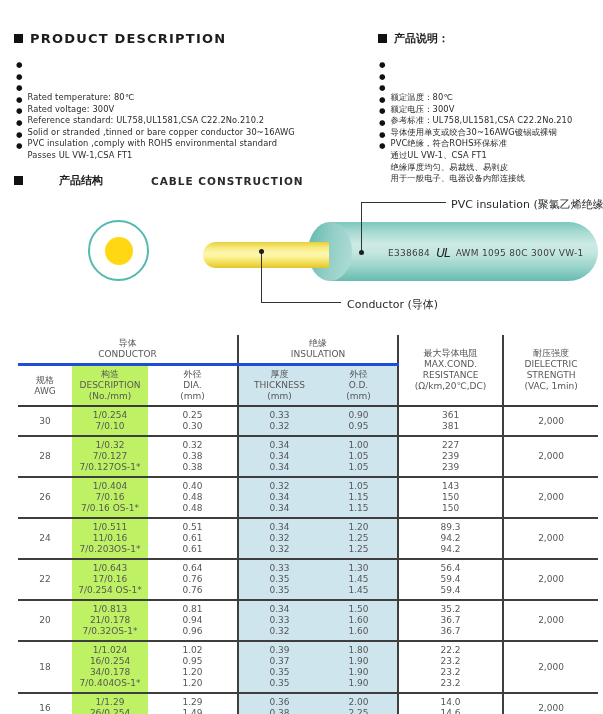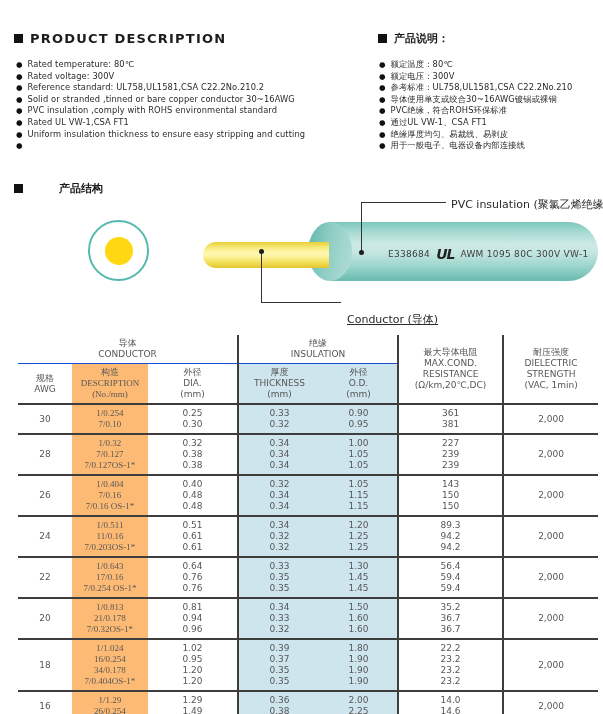--- a/index.html
+++ b/index.html
@@ -10,47 +10,47 @@
   .sec-title{position:absolute;display:flex;align-items:center;gap:7px;}
   .sq{width:9px;height:9px;background:#111;display:inline-block;flex:0 0 auto;}
   .sec-title .t-en{font-size:13px;font-weight:bold;letter-spacing:1.2px;color:#1c1c1c;}
   .sec-title .t-cn{font-size:11px;font-weight:bold;color:#1c1c1c;}
   .sec-title .t-en2{font-size:10.5px;font-weight:bold;letter-spacing:1px;color:#2a2a2a;margin-left:12px;}
 
   
   .bullets{position:absolute;}
   .bullet-item{display:flex;align-items:flex-start;height:11.6px;line-height:11.6px;white-space:nowrap;}
   .bullet{font-size:7.5px;color:#111;margin-right:5px;line-height:11.6px;}
-  .bullet-text{font-size:8.3px;color:#2a2a2a;letter-spacing:0.1px;line-height:11.6px;}
+  .bullet-text{font-size:8.3px;color:#2a2a2a;letter-spacing:0.1px;line-height:11.6px;margin-top:33px;}
 
   
   .xsec-outer{position:absolute;left:88px;top:220px;width:57px;height:57px;border:2.5px solid #54b9ae;border-radius:50%;background:#fff;}
   .xsec-core{position:absolute;left:105px;top:237px;width:28px;height:28px;border-radius:50%;background:#ffd813;}
   .tube{position:absolute;left:330px;top:222px;width:268px;height:59px;border-radius:0 29.5px 29.5px 0;z-index:1;
         background:linear-gradient(180deg,#7cc7bc 0%,#a9dbd3 18%,#cdeae5 38%,#c4e6e0 52%,#9cd5cc 75%,#78c3b8 92%,#66bbb0 100%);}
   .tube-cap{position:absolute;left:308px;top:222px;width:44px;height:59px;border-radius:50%;z-index:2;
         background:linear-gradient(100deg,#5fb7ac 0%,#8fcdc4 45%,#b2ded7 100%);}
   .rod{position:absolute;left:203px;top:242px;width:126px;height:26px;z-index:3;border-radius:13px 0 0 13px;
         background:linear-gradient(180deg,#e8cf37 0%,#f6e878 20%,#fdf7ae 42%,#fdf4a0 55%,#f2dd55 80%,#e2c62e 100%);}
   .tube-text{position:absolute;left:388px;top:246px;width:210px;display:flex;align-items:center;gap:6px;z-index:2;
         font-size:9px;color:#3d3d3d;letter-spacing:0.3px;white-space:nowrap;}
-  .ul-mark{font-weight:700;font-style:italic;font-size:14px;letter-spacing:-1px;color:#222;}
+  .ul-mark{font-weight:400;font-style:italic;font-size:12px;letter-spacing:-1px;color:#222;}
   .lead{position:absolute;background:#333;z-index:4;}
   .dot{position:absolute;width:5px;height:5px;background:#1d1d1d;border-radius:50%;z-index:5;}
   .dlabel{position:absolute;font-size:11px;color:#2a2a2a;white-space:nowrap;z-index:4;}
 
   
   table.spec{position:absolute;left:18px;top:335px;width:580px;border-collapse:collapse;table-layout:fixed;}
   table.spec th,table.spec td{padding:3px 0;text-align:center;vertical-align:middle;font-weight:normal;
         font-size:9px;color:#575757;}
   table.spec th div,table.spec td div{line-height:11px;white-space:nowrap;}
-  .grp{border-bottom:1px solid #1d4ed8;}
+  .grp{border-bottom:3px solid #1d4ed8;}
   .subth{border-bottom:2px solid #3b3b3b;}
   .bl{border-left:2px solid #3e3e3e;}
-  .yellow{background:#fdba74;font-family:Liberation Serif, serif;}
+  .yellow{background:#bef264;}
   .blue{background:#cfe5ee;}
   tbody.specbody td{border-bottom:2px solid #3e3e3e;}
 </style>
 </head>
 <body>
 
 <div class="page">
 
   <div class="sec-title" style="left:14px;top:31px;">
     <span class="sq"></span>
@@ -72,25 +72,24 @@
       <div class="bullet-item">
         <span class="bullet">●</span>
         <span class="bullet-text">Solid or stranded ,tinned or bare copper conductor 30~16AWG</span>
       </div>
       <div class="bullet-item">
         <span class="bullet">●</span>
         <span class="bullet-text">PVC insulation ,comply with ROHS environmental standard</span>
       </div>
       <div class="bullet-item">
         <span class="bullet">●</span>
-        <span class="bullet-text">Rated UL VW-1,CSA FT1</span>
-      </div>
-      <div class="bullet-item">
-        <span class="bullet">●</span>
-        <span class="bullet-text">Uniform insulation thickness to ensure easy stripping and cutting</span>
+        <span class="bullet-text">Passes UL VW-1,CSA FT1</span>
+      </div>
+      <div class="bullet-item">
+        <span class="bullet">●</span>
       </div>
       <div class="bullet-item">
         <span class="bullet">●</span>
       </div>
     </div>
 
   <div class="sec-title" style="left:378px;top:31px;">
     <span class="sq"></span>
     <span class="t-cn">产品说明：</span>
   </div>
@@ -122,23 +121,24 @@
       <div class="bullet-item">
         <span class="bullet">●</span>
         <span class="bullet-text">绝缘厚度均匀、易裁线、易剥皮</span>
       </div>
       <div class="bullet-item">
         <span class="bullet">●</span>
         <span class="bullet-text">用于一般电子、电器设备内部连接线</span>
       </div>
     </div>
 
-  <div class="sec-title" style="left:14px;top:181px;gap:36px;">
+  <div class="sec-title" style="left:14px;top:173px;gap:36px;">
     <span class="sq"></span>
     <span class="t-cn">产品结构</span>
+    <span class="t-en2">CABLE  CONSTRUCTION</span>
   </div>
 
   <div class="xsec-outer"></div>
   <div class="xsec-core"></div>
 
   <div class="tube-cap"></div>
   <div class="tube"></div>
   <div class="rod"></div>
 
   <div class="tube-text">
@@ -148,21 +148,21 @@
   </div>
 
   <div class="lead" style="left:361px;top:202px;width:85px;height:1px;"></div>
   <div class="lead" style="left:361px;top:202px;width:1px;height:52px;"></div>
   <div class="dot" style="left:359px;top:250px;"></div>
   <span class="dlabel" style="left:451px;top:197px;">PVC insulation (聚氯乙烯绝缘)</span>
 
   <div class="dot" style="left:259px;top:249px;"></div>
   <div class="lead" style="left:261px;top:251px;width:1px;height:52px;"></div>
   <div class="lead" style="left:261px;top:302px;width:80px;height:1px;"></div>
-  <span class="dlabel" style="left:347px;top:312px;text-decoration:underline;">Conductor (导体)</span>
+  <span class="dlabel" style="left:347px;top:297px;">Conductor (导体)</span>
 
   <table class="spec">
     <colgroup>
       <col style="width:54px">
         <col style="width:76px">
         <col style="width:90px">
       <col style="width:82px">
         <col style="width:78px">
         <col style="width:105px">
         <col style="width:95px">

